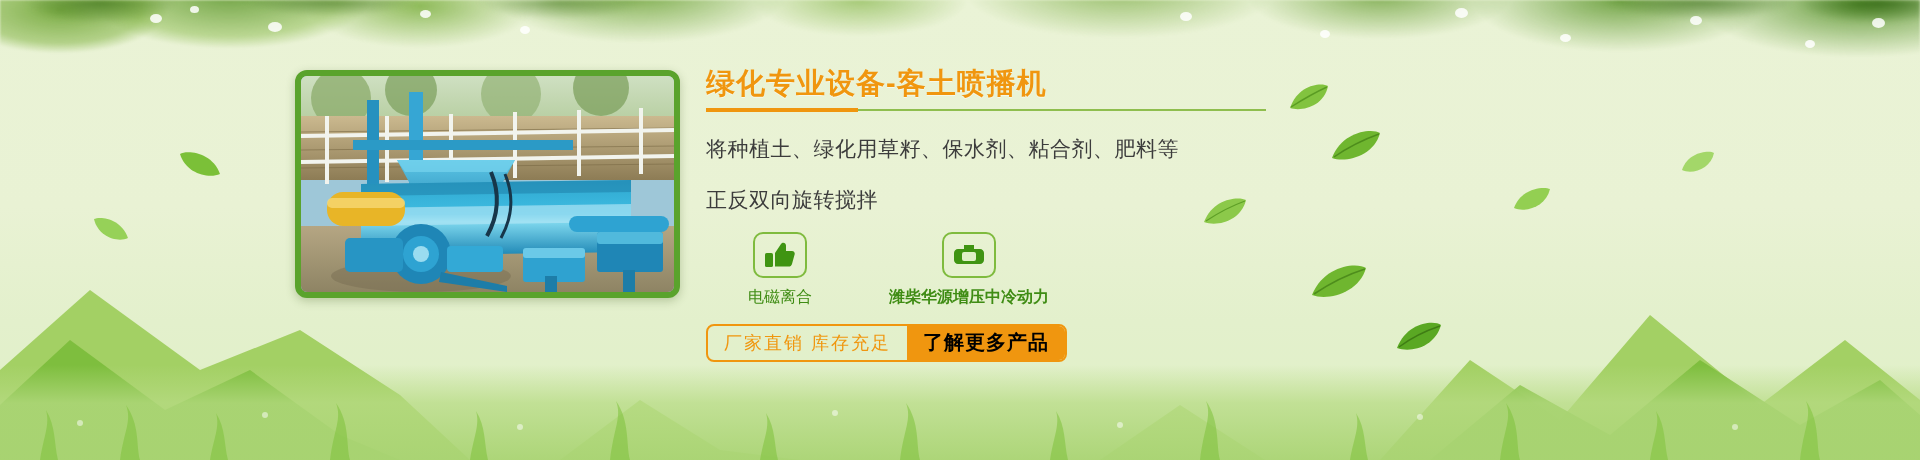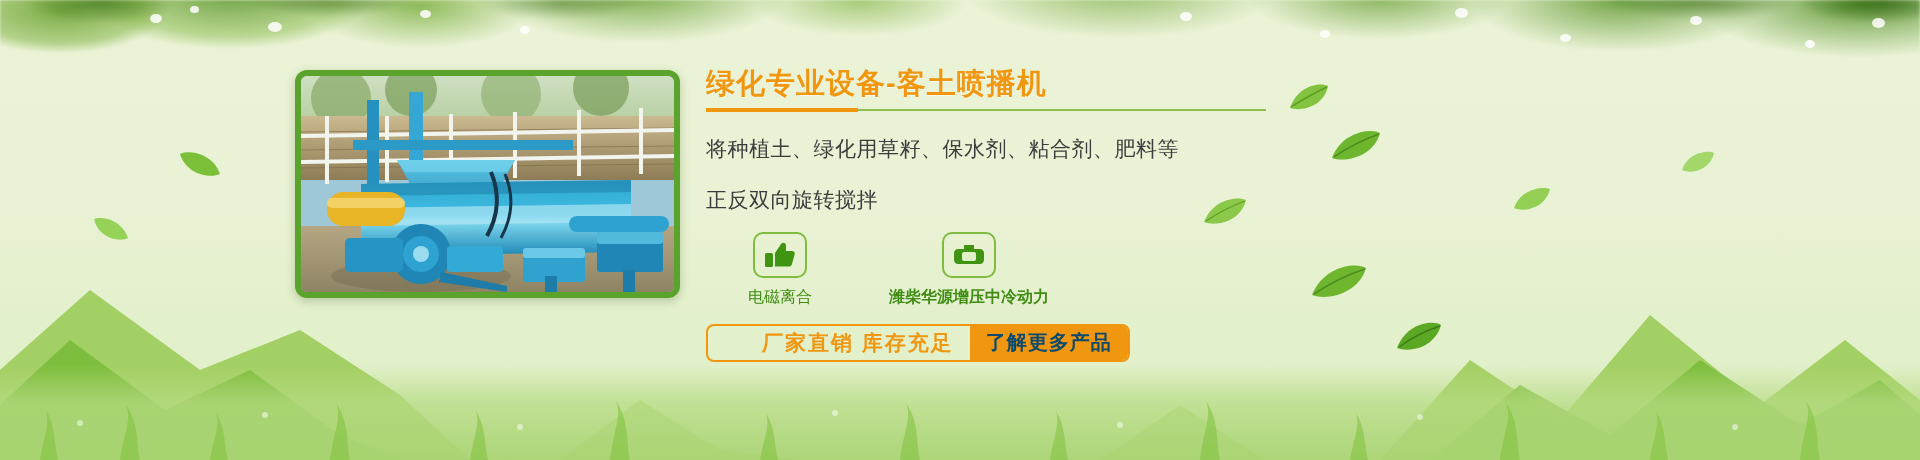--- a/index.html
+++ b/index.html
@@ -91,25 +91,25 @@
     background: transparent;
   }
   .feature .flabel { margin-top:9px; font-size:16px; color:#3f8c14; white-space:nowrap; }
 
   .cta-bar {
     margin-top:16px; display:inline-flex; align-items:stretch;
     border:2px solid #f0960f; border-radius:8px; overflow:hidden; height:38px;
   }
   .cta-text {
     display:flex; align-items:center; padding:0 16px;
-    font-size:21px; color:#f0960f; font-weight:700; letter-spacing:2px; white-space:nowrap;margin-left:38px;
+    font-size:18px; color:#f0960f; font-weight:400; letter-spacing:2px; white-space:nowrap;
   }
   .cta-btn {
     display:flex; align-items:center; padding:0 16px;
-    background:#f0960f; color:#0c4a6e; font-size:20px; font-weight:700;
+    background:#f0960f; color:#000000; font-size:20px; font-weight:700;
     letter-spacing:1px; white-space:nowrap; cursor:pointer;
   }
 </style>
 </head>
 <body>
 
 <div class="banner">
 
   <div class="canopy"></div>
   <div class="canopy-dark"></div>

